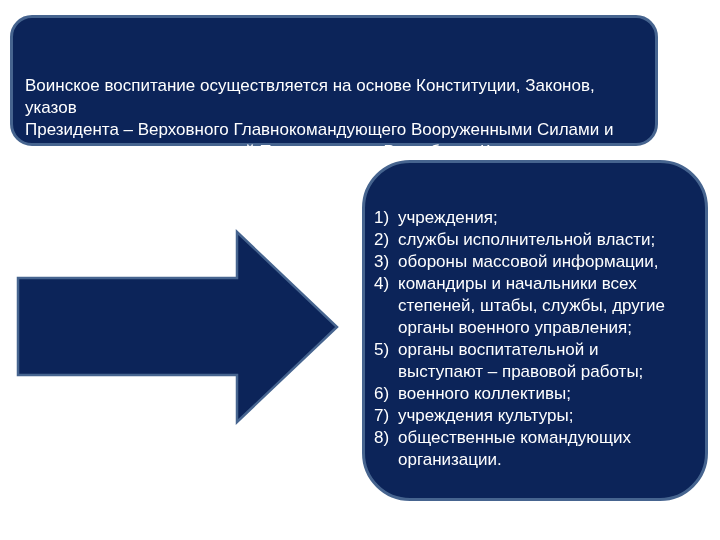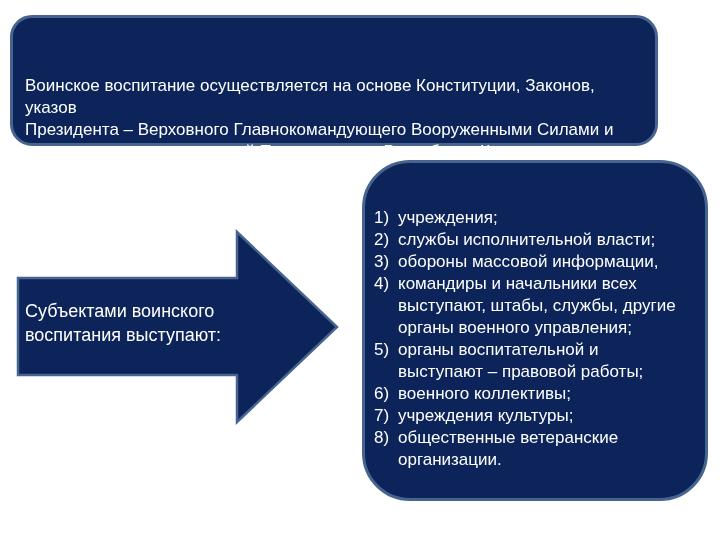--- a/index.html
+++ b/index.html
@@ -65,55 +65,53 @@
 Президента – Верховного Главнокомандующего Вооруженными Силами и
 нормативных постановлений Правительства Республики Казахстан, приказов и
 указаний Министерства обороны, соответствующих приказов и распоряжений
 главнокомандующих и командующих видов и родов войск.</div>
   </div>
 
   <svg class="arrow-svg" viewBox="0 0 720 540" aria-hidden="true">
     <polygon points="18,278 237,278 237,232 337,327 237,422 237,375 18,375" style="fill:var(--navy);stroke:var(--border);stroke-width:2.5;stroke-linejoin:miter;"></polygon>
   </svg>
 
-  <div class="arrow-label">Субъектами воинского
-воспитания выступают:</div>
 
   <div class="list-box">
     <div class="list-row">
       <span class="list-num">1)</span>
       <span class="list-text">учреждения;</span>
     </div>
     <div class="list-row">
       <span class="list-num">2)</span>
       <span class="list-text">службы исполнительной власти;</span>
     </div>
     <div class="list-row">
       <span class="list-num">3)</span>
       <span class="list-text">обороны массовой информации,</span>
     </div>
     <div class="list-row">
       <span class="list-num">4)</span>
       <span class="list-text">командиры и начальники всех
-выступают, штабы, службы, другие
+степеней, штабы, службы, другие
 органы военного управления;</span>
     </div>
     <div class="list-row">
       <span class="list-num">5)</span>
       <span class="list-text">органы воспитательной и
 выступают – правовой работы;</span>
     </div>
     <div class="list-row">
       <span class="list-num">6)</span>
       <span class="list-text">военного коллективы;</span>
     </div>
     <div class="list-row">
       <span class="list-num">7)</span>
       <span class="list-text">учреждения культуры;</span>
     </div>
     <div class="list-row">
       <span class="list-num">8)</span>
-      <span class="list-text">общественные ветеранские
+      <span class="list-text">общественные командующих
 организации.</span>
     </div>
   </div>
 
 </div>
 
 </body></html>

